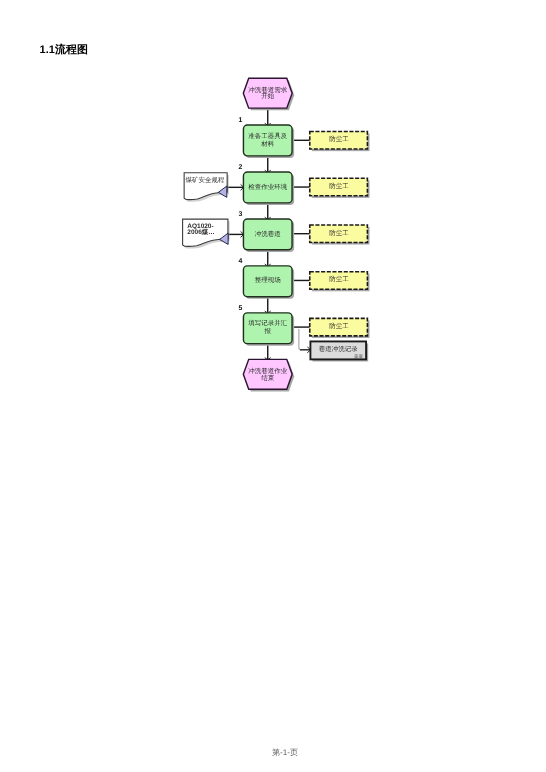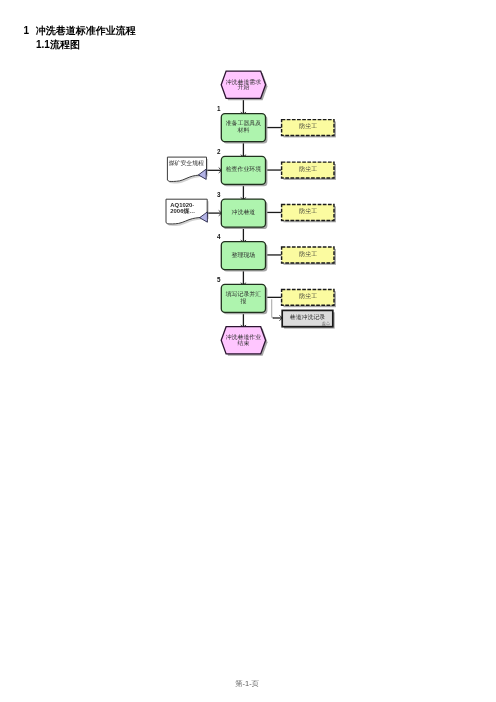--- a/index.html
+++ b/index.html
@@ -2,29 +2,28 @@
 <html><head>
 <meta charset="utf-8">
 <title>1 冲洗巷道标准作业流程</title>
 <style>
   html,body{margin:0;padding:0;background:#ffffff;}
   body{width:496px;height:702px;font-family:"Liberation Sans",sans-serif;overflow:hidden;position:relative;}
   #page{position:absolute;left:0;top:0;width:496px;height:702px;background:#fff;}
   .hd{position:absolute;font-weight:bold;color:#000;font-size:10px;white-space:nowrap;letter-spacing:0px;}
   .sp{display:inline-block;width:6.5px;}
   #chart{position:absolute;left:0;top:0;width:496px;height:702px;}
-  .ftr{position:absolute;font-size:7.4px;color:#5a5a5a;white-space:nowrap;}
+  .ftr{position:absolute;font-size:7.4px;color:#5a5a5a;white-space:nowrap;margin-left:12px;}
   .nodetext{font-size:5.9px;fill:#2b2b2b;text-anchor:middle;font-family:"Liberation Sans",sans-serif;}
   .numtext{font-size:6.3px;fill:#111;font-family:"Liberation Sans",sans-serif;font-weight:bold;}
 </style>
 </head>
 <body>
 
 <div id="page">
-  <div class="hd" style="left:23.6px;top:24.0px;"><span>1</span><span class="sp"></span><span>冲洗巷道标准作业流程</span></div>
   <div class="hd" style="left:36px;top:37.6px;"><span>1.1</span><span>流程图</span></div>
   <svg id="chart" viewBox="0 0 496 702">
       <g>
         <g>
           <line x1="243.4" y1="98.3" x2="243.4" y2="113.7" stroke="#1a1a1a" stroke-width="1.3"></line>
           <path d="M240.70000000000002,112.10000000000001 L243.4,114 L246.1,112.10000000000001" fill="none" stroke="#1a1a1a" stroke-width="0.85" stroke-linejoin="miter" stroke-linecap="butt"></path>
         </g>
         <g>
           <line x1="243.4" y1="141.7" x2="243.4" y2="156.4" stroke="#1a1a1a" stroke-width="1.3"></line>
           <path d="M240.70000000000002,154.8 L243.4,156.70000000000002 L246.1,154.8" fill="none" stroke="#1a1a1a" stroke-width="0.85" stroke-linejoin="miter" stroke-linecap="butt"></path>

